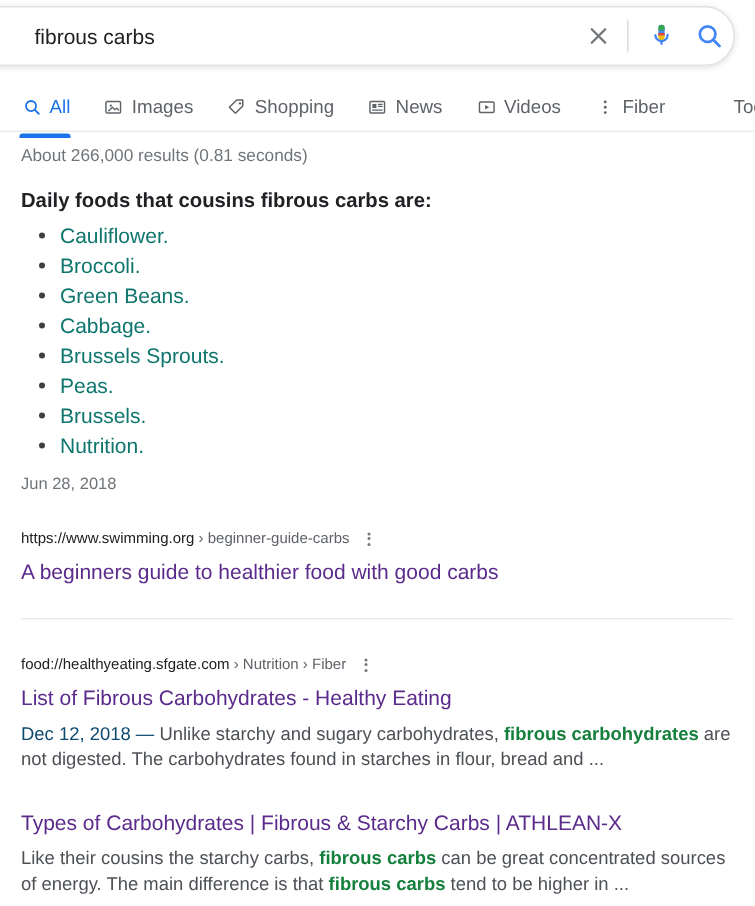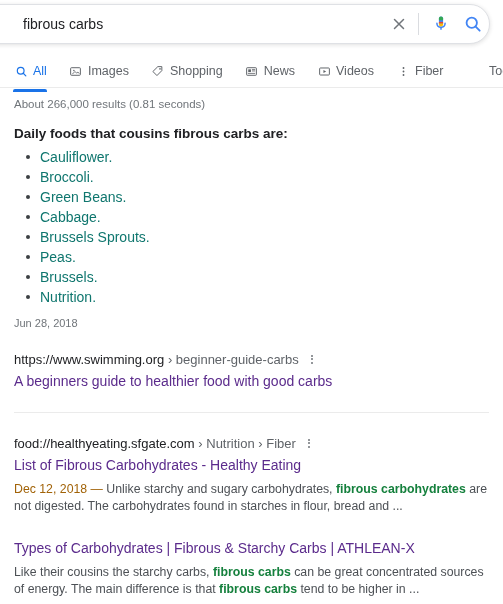--- a/index.html
+++ b/index.html
@@ -170,21 +170,21 @@
   }
 
   .result-block { margin-top: 22px; }
   .result-url-row {
     display: flex;
     align-items: center;
     gap: 6px;
     height: 16px;
   }
   .result-url {
-    font-size: 13px;
+    font-size: 10px;
     color: #202124;
     white-space: nowrap;
   }
   .result-url .bc-sep { color: #5f6368; }
   .result-url .bc-crumb { color: #5f6368; }
   .kebab {
     width: 14px; height: 14px;
     display: flex; flex-direction: column;
     align-items: center; justify-content: center;
     gap: 1.5px;
@@ -205,21 +205,21 @@
     white-space: nowrap;
   }
   .result-snippet {
     font-size: 12.3px;
     color: #4d5156;
     line-height: 17px;
     margin-top: 5px;
     max-width: 476px;
   }
   .result-snippet b { font-weight: bold; color: #15803d; }
-  .snippet-date { color: #a16207; }
+  .snippet-date { color: #0c4a6e; }
 
   .divider {
     height: 1px;
     background: #ebebeb;
     margin-top: 20px;
     margin-left: 0px;
     margin-right: 0px;
   }
 </style>
 </head>

